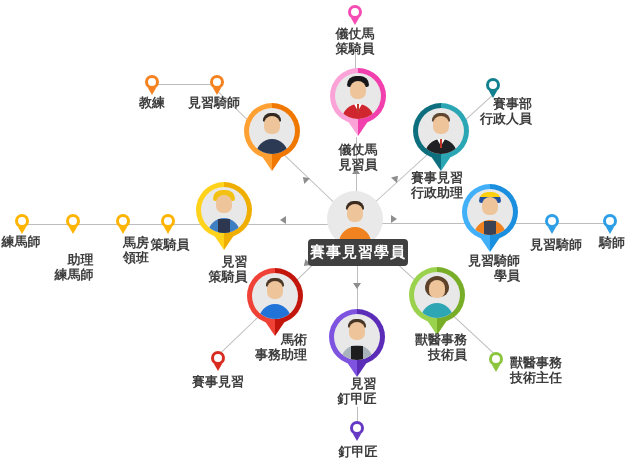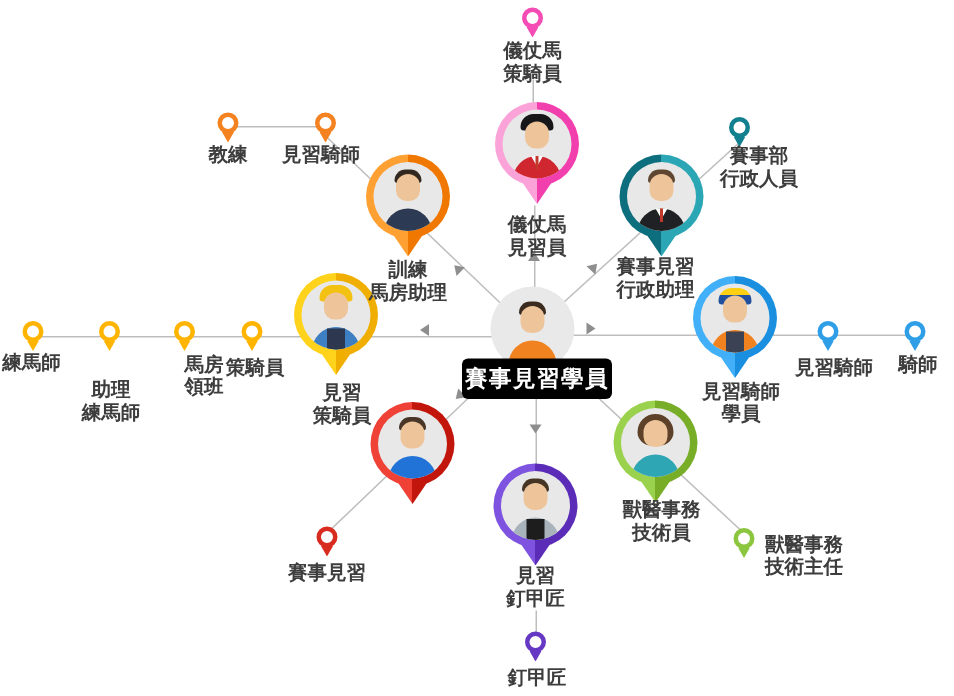--- a/index.html
+++ b/index.html
@@ -58,24 +58,24 @@
   .red   {--hair:#4a3626;--body:#2173d8;}
   .purple{--hair:#463425;--body:#a9b3bc;--vest:#1d1d1d;}
   .green {--hair:#5d4129;--body:#2fa6b4;}
   
   .centercircle{position:absolute;left:327px;top:191px;width:56px;height:56px;border-radius:50%;
     background:#e9e9e9;overflow:hidden;z-index:5;--hair:#3a2b1e;--body:#f0821f;}
   .centercircle .hair{left:19px;top:10px;}
   .centercircle .head{left:20px;top:13px;}
   .centercircle .bodyv{left:12px;top:36px;}
   .centerlabel{position:absolute;left:308px;top:239px;width:100px;height:27px;z-index:6;
-    background:#000000;border-radius:4px;color:#fff;font-weight:bold;font-size:15px;
+    background:#404040;border-radius:4px;color:#fff;font-weight:bold;font-size:15px;
     display:flex;align-items:center;justify-content:center;letter-spacing:1px;}
   
-  .lbl{position:absolute;transform:translateX(-50%);text-align:center;z-index:5;
+  .lbl{position:absolute;transform:translateX(-50%);text-align:right;z-index:5;
     font-size:13px;font-weight:bold;line-height:15px;color:#3d3d3d;white-space:nowrap;}
   .lbl .ln{display:block;}
 </style>
 </head>
 <body>
 
 <div id="canvas">
 
   <div class="line vline" style="left:356px;top:137px;height:56px"></div>
   <div class="line vline" style="left:355px;top:53px;height:26px"></div>
@@ -277,20 +277,24 @@
     </div>
 
   <div class="lbl" style="left:357px;top:376px">
       <span class="ln">見習</span>
       <span class="ln">釘甲匠</span>
     </div>
   <div class="lbl" style="left:358px;top:444px">
       <span class="ln">釘甲匠</span>
     </div>
 
+  <div class="lbl" style="left:281px;top:332px">
+      <span class="ln">馬術</span>
+      <span class="ln">事務助理</span>
+    </div>
   <div class="lbl" style="left:218px;top:374px">
       <span class="ln">賽事見習</span>
     </div>
 
   <div class="lbl" style="left:228px;top:254px">
       <span class="ln">見習</span>
       <span class="ln">策騎員</span>
     </div>
   <div class="lbl" style="left:170px;top:237px">
       <span class="ln">策騎員</span>
@@ -300,24 +304,20 @@
       <span class="ln">領班</span>
     </div>
   <div class="lbl" style="left:74px;top:252px">
       <span class="ln">助理</span>
       <span class="ln">練馬師</span>
     </div>
   <div class="lbl" style="left:21px;top:234px">
       <span class="ln">練馬師</span>
     </div>
 
-  <div class="lbl" style="left:272px;top:172px">
-      <span class="ln">訓練</span>
-      <span class="ln">馬房助理</span>
-    </div>
   <div class="lbl" style="left:214px;top:95px">
       <span class="ln">見習騎師</span>
     </div>
   <div class="lbl" style="left:152px;top:95px">
       <span class="ln">教練</span>
     </div>
 
 </div>
 
 </body></html>

